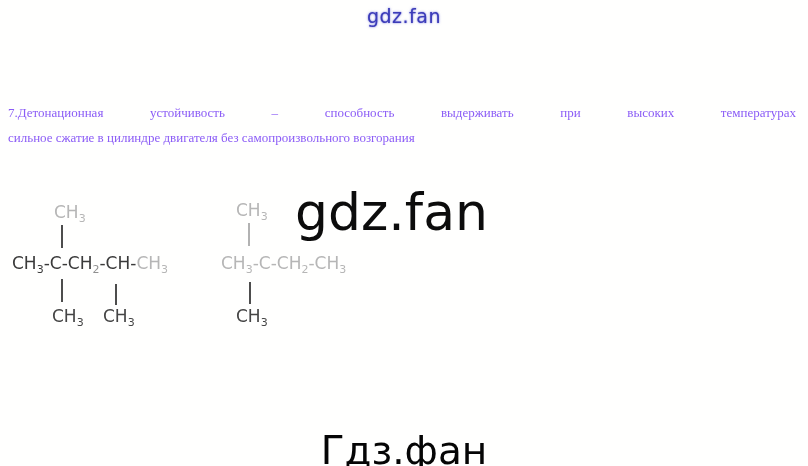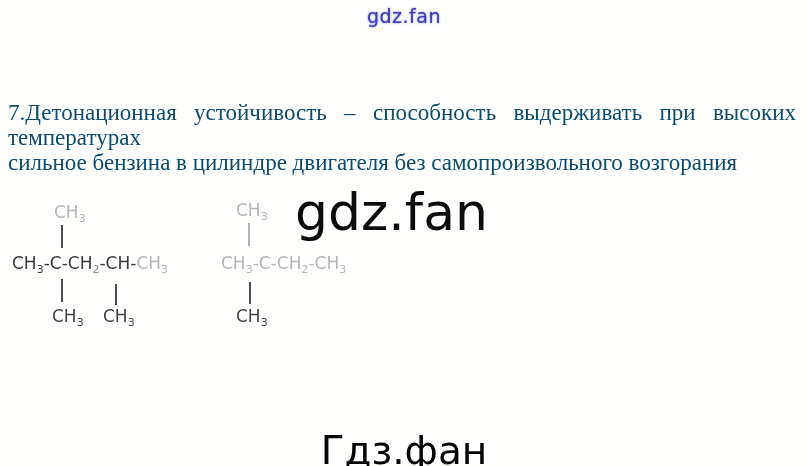--- a/index.html
+++ b/index.html
@@ -7,21 +7,21 @@
        font-family:"Liberation Serif", serif;}
   .page{position:absolute;left:0;top:0;width:808px;height:466px;background:#fffffe;}
 
   
   .site-logo{position:absolute;left:0;top:5px;width:808px;text-align:center;
     font-family:"DejaVu Sans", sans-serif;font-size:19px;letter-spacing:0.5px;
     color:#3c3cb8;text-shadow:0 0 1.5px rgba(90,90,210,.85), 0 0 3px rgba(150,150,230,.5);}
 
   
   .answer-text{position:absolute;left:8px;top:100px;width:788px;
-    font-size:23px;line-height:25px;color:#0c4a6e;}
+    font-size:13px;line-height:25px;color:#8b5cf6;}
   .answer-text .l1{text-align:justify;text-align-last:justify;}
   .answer-text div{white-space:normal;}
 
   
   .formula-region{position:absolute;left:0;top:0;width:808px;height:425px;
     font-family:"DejaVu Sans", sans-serif;font-size:17px;color:#3a3a3a;}
   .grp{position:absolute;white-space:nowrap;letter-spacing:0;}
   .sub{font-size:11px;vertical-align:-4px;letter-spacing:0;}
   .light{color:#b6b6b6;}
   .mid{color:#8f8f8f;}
@@ -39,21 +39,21 @@
 </style>
 </head>
 <body>
 
 <div class="page">
 
   <div class="site-logo">gdz.fan</div>
 
   <div class="answer-text">
     <div class="l1">7.Детонационная устойчивость – способность выдерживать при высоких температурах</div>
-    <div class="l2">сильное бензина в цилиндре двигателя без самопроизвольного возгорания</div>
+    <div class="l2">сильное сжатие в цилиндре двигателя без самопроизвольного возгорания</div>
   </div>
 
   <div class="formula-region">
 
     <span class="grp light" style="left:54px;top:202px;">
       <span>CH</span><span class="sub">3</span>
     </span>
     <div class="bond" style="left:61px;top:225px;height:23px;"></div>
 
     <span class="grp" style="left:12px;top:253px;text-align:center;">

